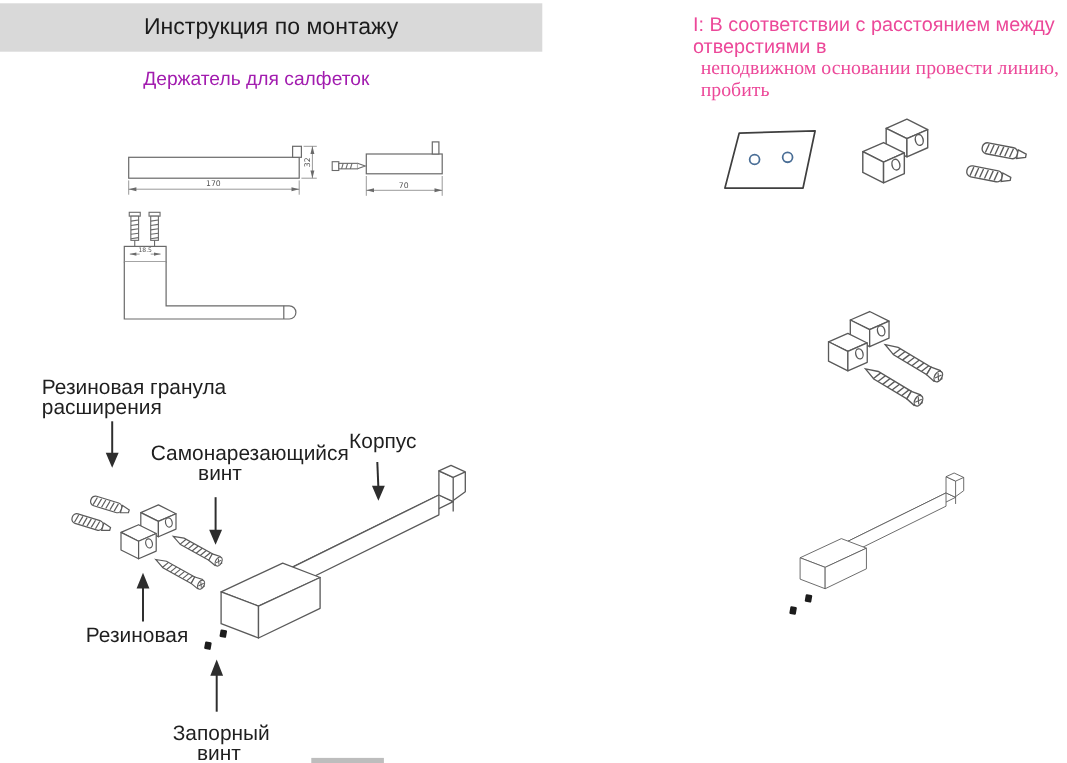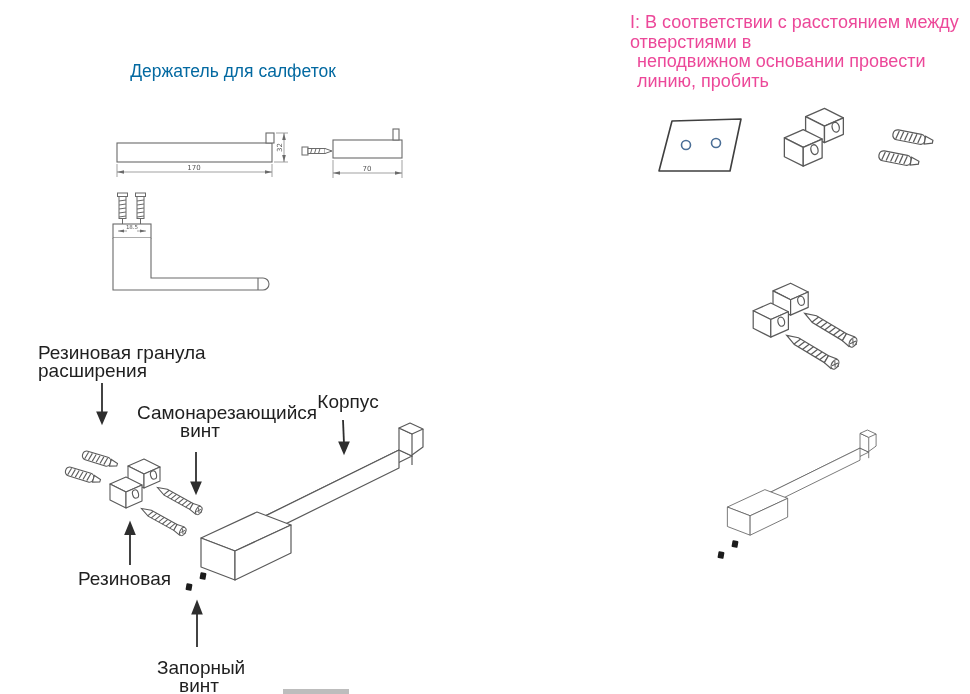--- a/index.html
+++ b/index.html
@@ -5,27 +5,27 @@
   * { margin:0; padding:0; box-sizing:border-box; }
   html,body { width:970px; height:694px; background:#fff;
               font-family:"Liberation Sans","DejaVu Sans",sans-serif; color:#222; }
   .sheet { position:relative; width:970px; height:694px; background:#fff; overflow:hidden; }
   .abs { position:absolute; }
 
   .header-band { position:absolute; left:0; top:3px; width:493px; height:44px;
                  background:var(--band,#d9d9d9); display:flex; align-items:center; justify-content:center; }
   .title { font-size:21px; color:#1b1b1b; }
   .subtitle { position:absolute; left:0; top:61px; width:466px; text-align:center;
-              font-size:17.5px; color:#0369a1; }
+              font-size:17.5px; color:#a21caf; }
 
   .lbl { position:absolute; font-size:19px; line-height:18px; color:#1f1f1f; }
   .lbl.center { text-align:center; }
 
   .step-text { position:absolute; font-size:18px; line-height:19.5px; color:#ec4899; width:338px; }
-  .step-text .ind { padding-left:7px; }
+  .step-text .ind { padding-left:7px;font-family:Liberation Serif, serif; }
 
   .artifact { position:absolute; left:283px; top:689px; width:66px; height:5px; background:#bdbdbd; }
 
   svg text { font-family:"DejaVu Sans","Liberation Sans",sans-serif; }
 </style>
 </head>
 <body>
 
 <svg width="0" height="0" style="position:absolute" aria-hidden="true">
   <defs>
@@ -85,20 +85,23 @@
       <line x1="0" y1="13" x2="7" y2="12"></line>
         <line x1="0" y1="17" x2="7" y2="16"></line>
       <line x1="0" y1="21" x2="7" y2="20"></line>
       <line x1="3.5" y1="22.5" x2="3.5" y2="28"></line>
     </g>
   </defs>
 </svg>
 
 <div class="sheet">
 
+  <div class="header-band">
+    <div class="title">Инструкция по монтажу</div>
+  </div>
   <div class="subtitle">Держатель для салфеток</div>
 
   <svg class="abs" style="left:80px;top:110px" width="370" height="200" viewBox="0 0 370 200">
     <g stroke="#6a6a6a" fill="#fff" stroke-width="1.1">
       <rect x="37" y="33" width="155" height="19"></rect>
       <rect x="186" y="23" width="8" height="10"></rect>
     </g>
     <g stroke="#6a6a6a" fill="#fff" stroke-width="1.1">
       <rect x="253" y="30" width="69" height="18"></rect>
       <rect x="313" y="19" width="6" height="11"></rect>

